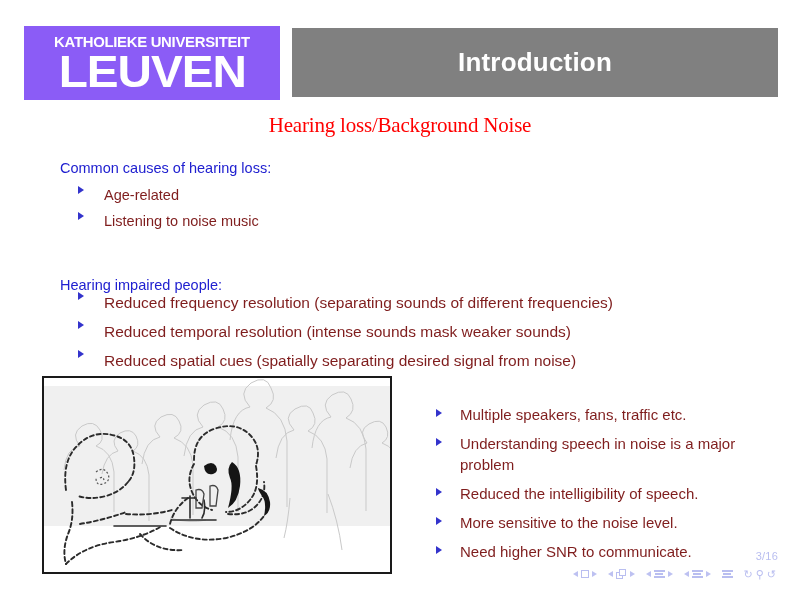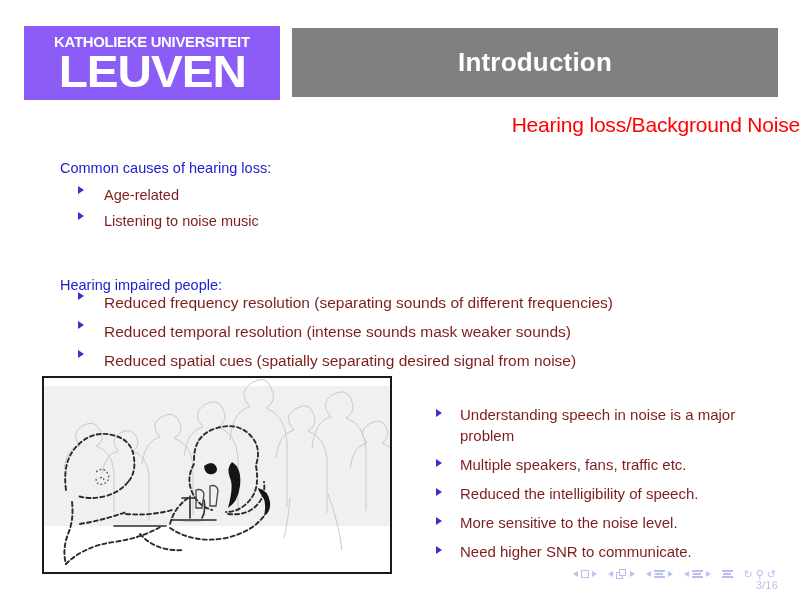--- a/index.html
+++ b/index.html
@@ -74,24 +74,25 @@
     font-weight: bold;
     letter-spacing: 0.2px;
   }
 
   
   #slide-title {
     position: absolute;
     left: 0;
     top: 113px;
     width: 800px;
-    text-align: right;
+    text-align: center;
     color: #ff0000;
     font-size: 21px;
     letter-spacing: -0.2px;
+    font-family: Liberation Serif, serif;
   }
 
   
   .section-head {
     position: absolute;
     color: #2020d0;
     font-size: 14.5px;
     white-space: nowrap;
   }
   #head-common { left: 60px; top: 160px; }
@@ -225,21 +226,21 @@
     background: #b9bef0;
     text-decoration: none;
   }
   .nav-lines s.w1 { width: 11px; }
   .nav-lines s.w2 { width: 8px; }
   .nav-lines s.w3 { width: 11px; }
 
   #page-number {
     position: absolute;
     right: 22px;
-    top: 579px;
+    top: 550px;
     color: #b9bef0;
     font-size: 11px;
     letter-spacing: 0.2px;
   }
 </style>
 </head>
 <body>
 
 <div id="header-area">
 
@@ -343,25 +344,25 @@
     <g fill="none" stroke="#444" stroke-width="1.3">
       <path d="M152 112 q6 -2 8 4 l-2 14 l-6 0z"></path>
       <path d="M166 108 q6 -2 8 4 l-2 16 l-6 0z"></path>
     </g>
   </svg>
 </div>
 
 <ul class="bullet-list" id="list-right">
   <li>
     <span class="marker"></span>
+    <span>Multiple speakers, fans, traffic etc.</span>
+  </li>
+  <li>
+    <span class="marker"></span>
     <span>Understanding speech in noise is a major problem</span>
-  </li>
-  <li>
-    <span class="marker"></span>
-    <span>Multiple speakers, fans, traffic etc.</span>
   </li>
   <li>
     <span class="marker"></span>
     <span>Reduced the intelligibility of speech.</span>
   </li>
   <li>
     <span class="marker"></span>
     <span>More sensitive to the noise level.</span>
   </li>
   <li>

